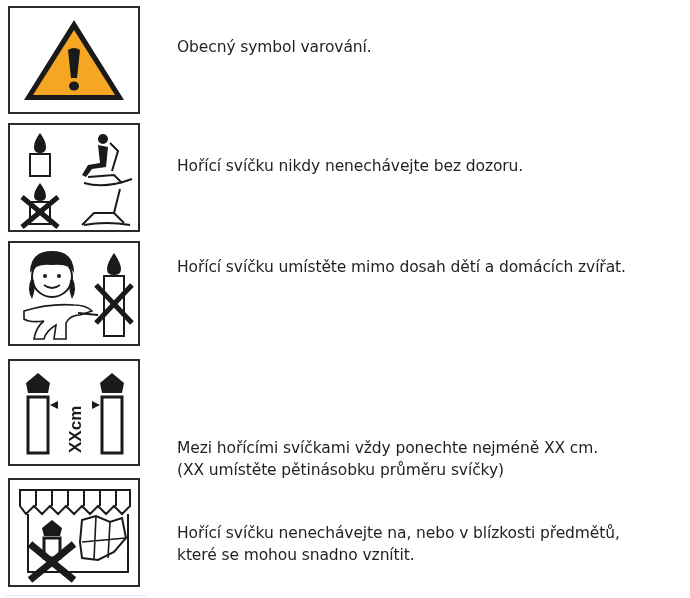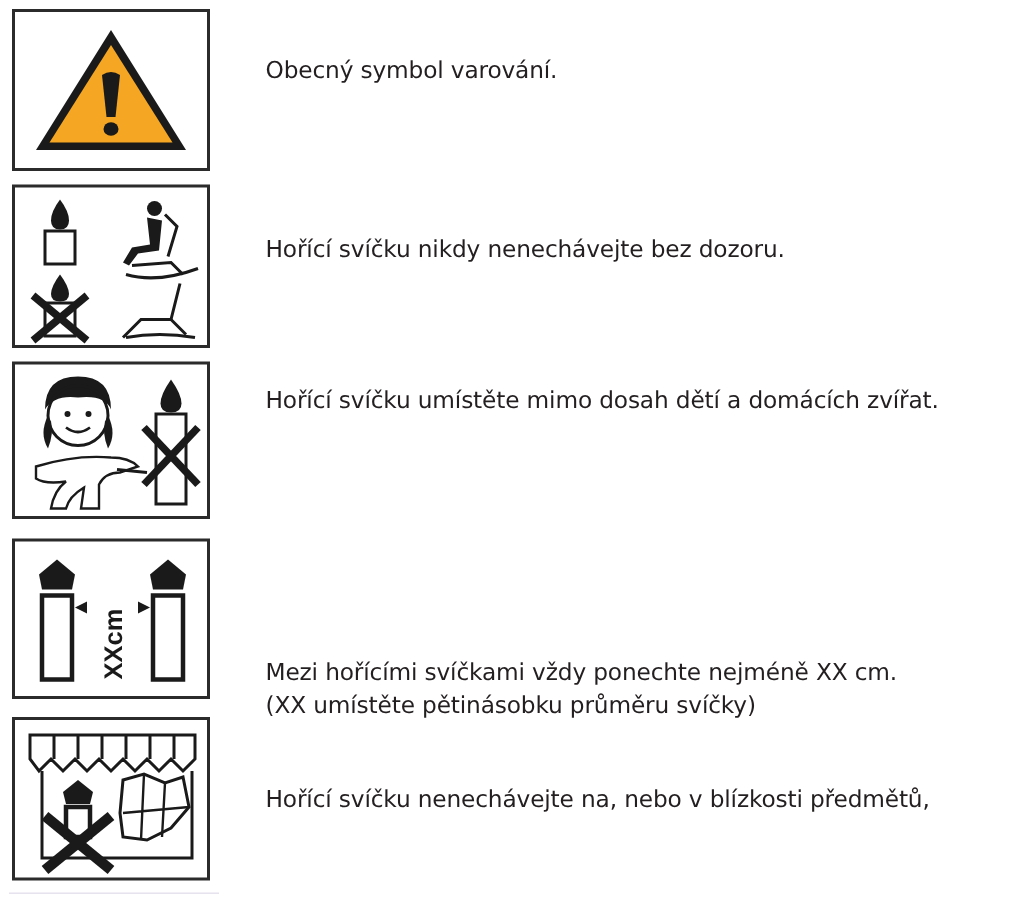--- a/index.html
+++ b/index.html
@@ -122,16 +122,17 @@
 
       <path d="M42,40 L52,48 L50,56 L34,56 L32,48 Z" fill="#1a1a1a"></path>
       <rect x="34" y="58" width="16" height="20" fill="#fff" stroke="#1a1a1a" stroke-width="3"></rect>
 
       <line x1="20" y1="64" x2="64" y2="100" stroke="#1a1a1a" stroke-width="7"></line>
       <line x1="64" y1="64" x2="20" y2="100" stroke="#1a1a1a" stroke-width="7"></line>
     </svg>
   </div>
   <div class="text" style="top:510px;margin-top:12px;">
     <div>Hořící svíčku nenechávejte na, nebo v blízkosti předmětů,</div>
+    <div>které se mohou snadno vznítit.</div>
   </div>
 </div>
 
 <div class="bottom-rule"></div>
 
 </body></html>

